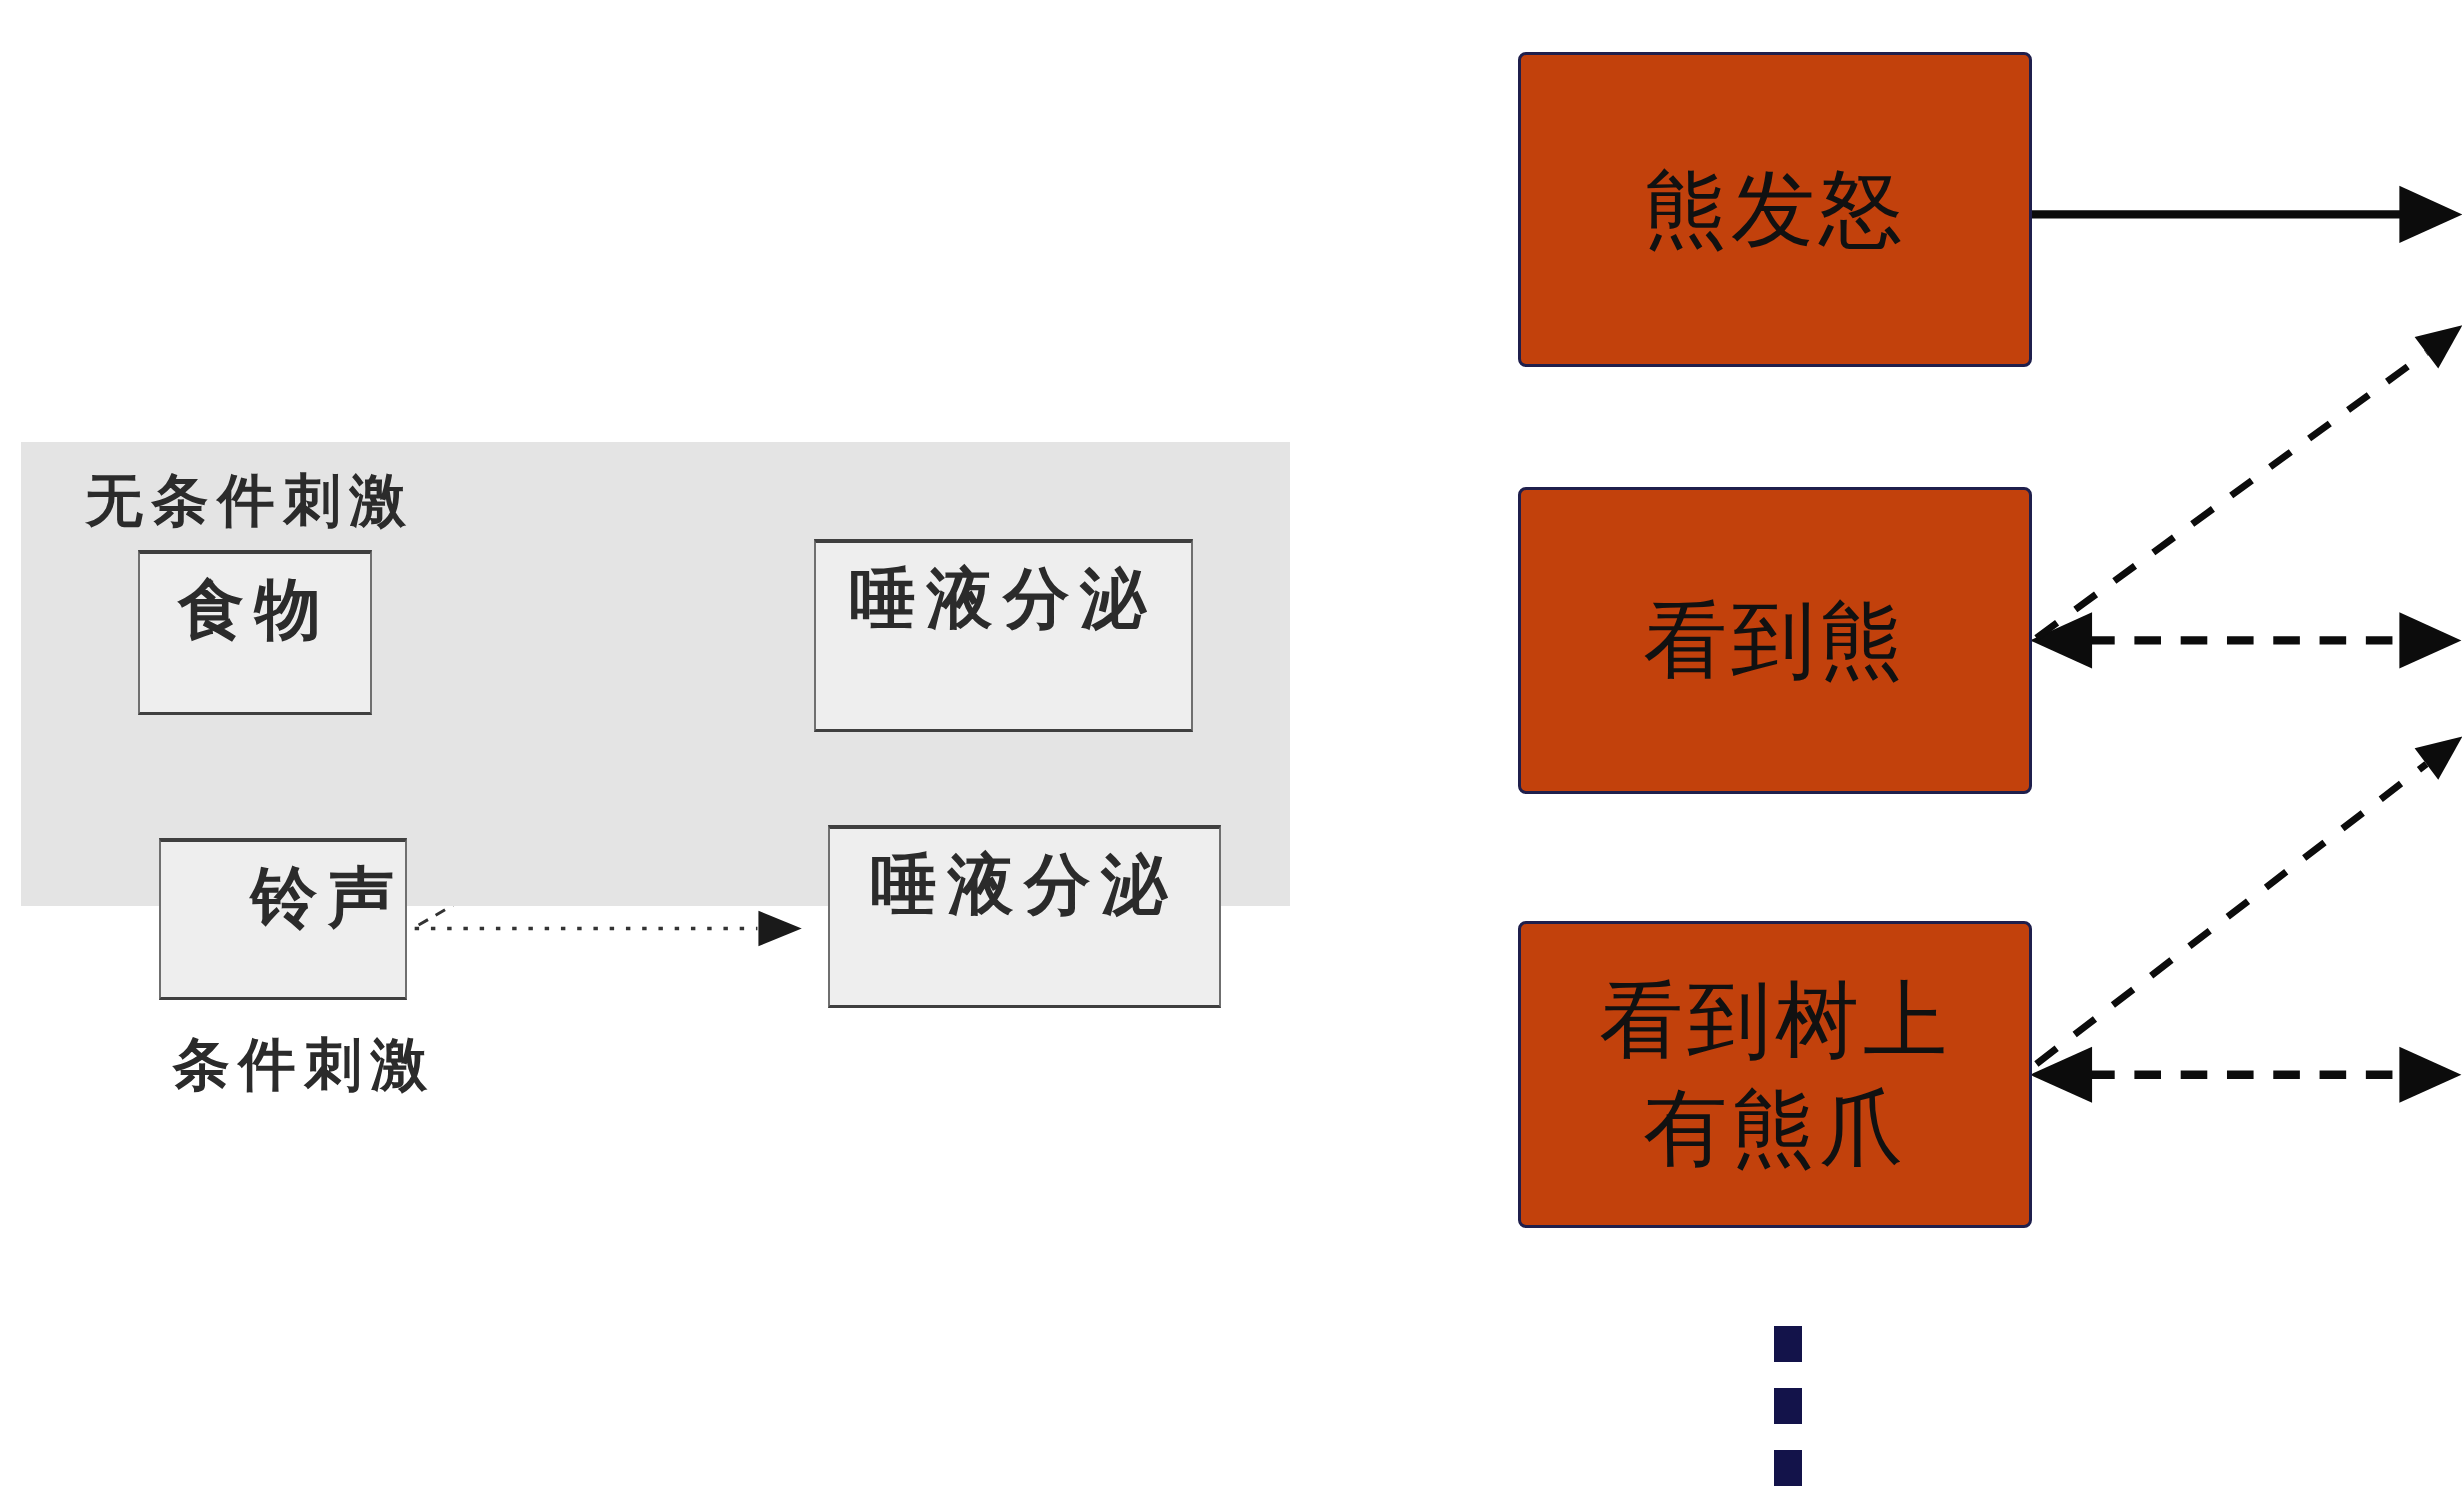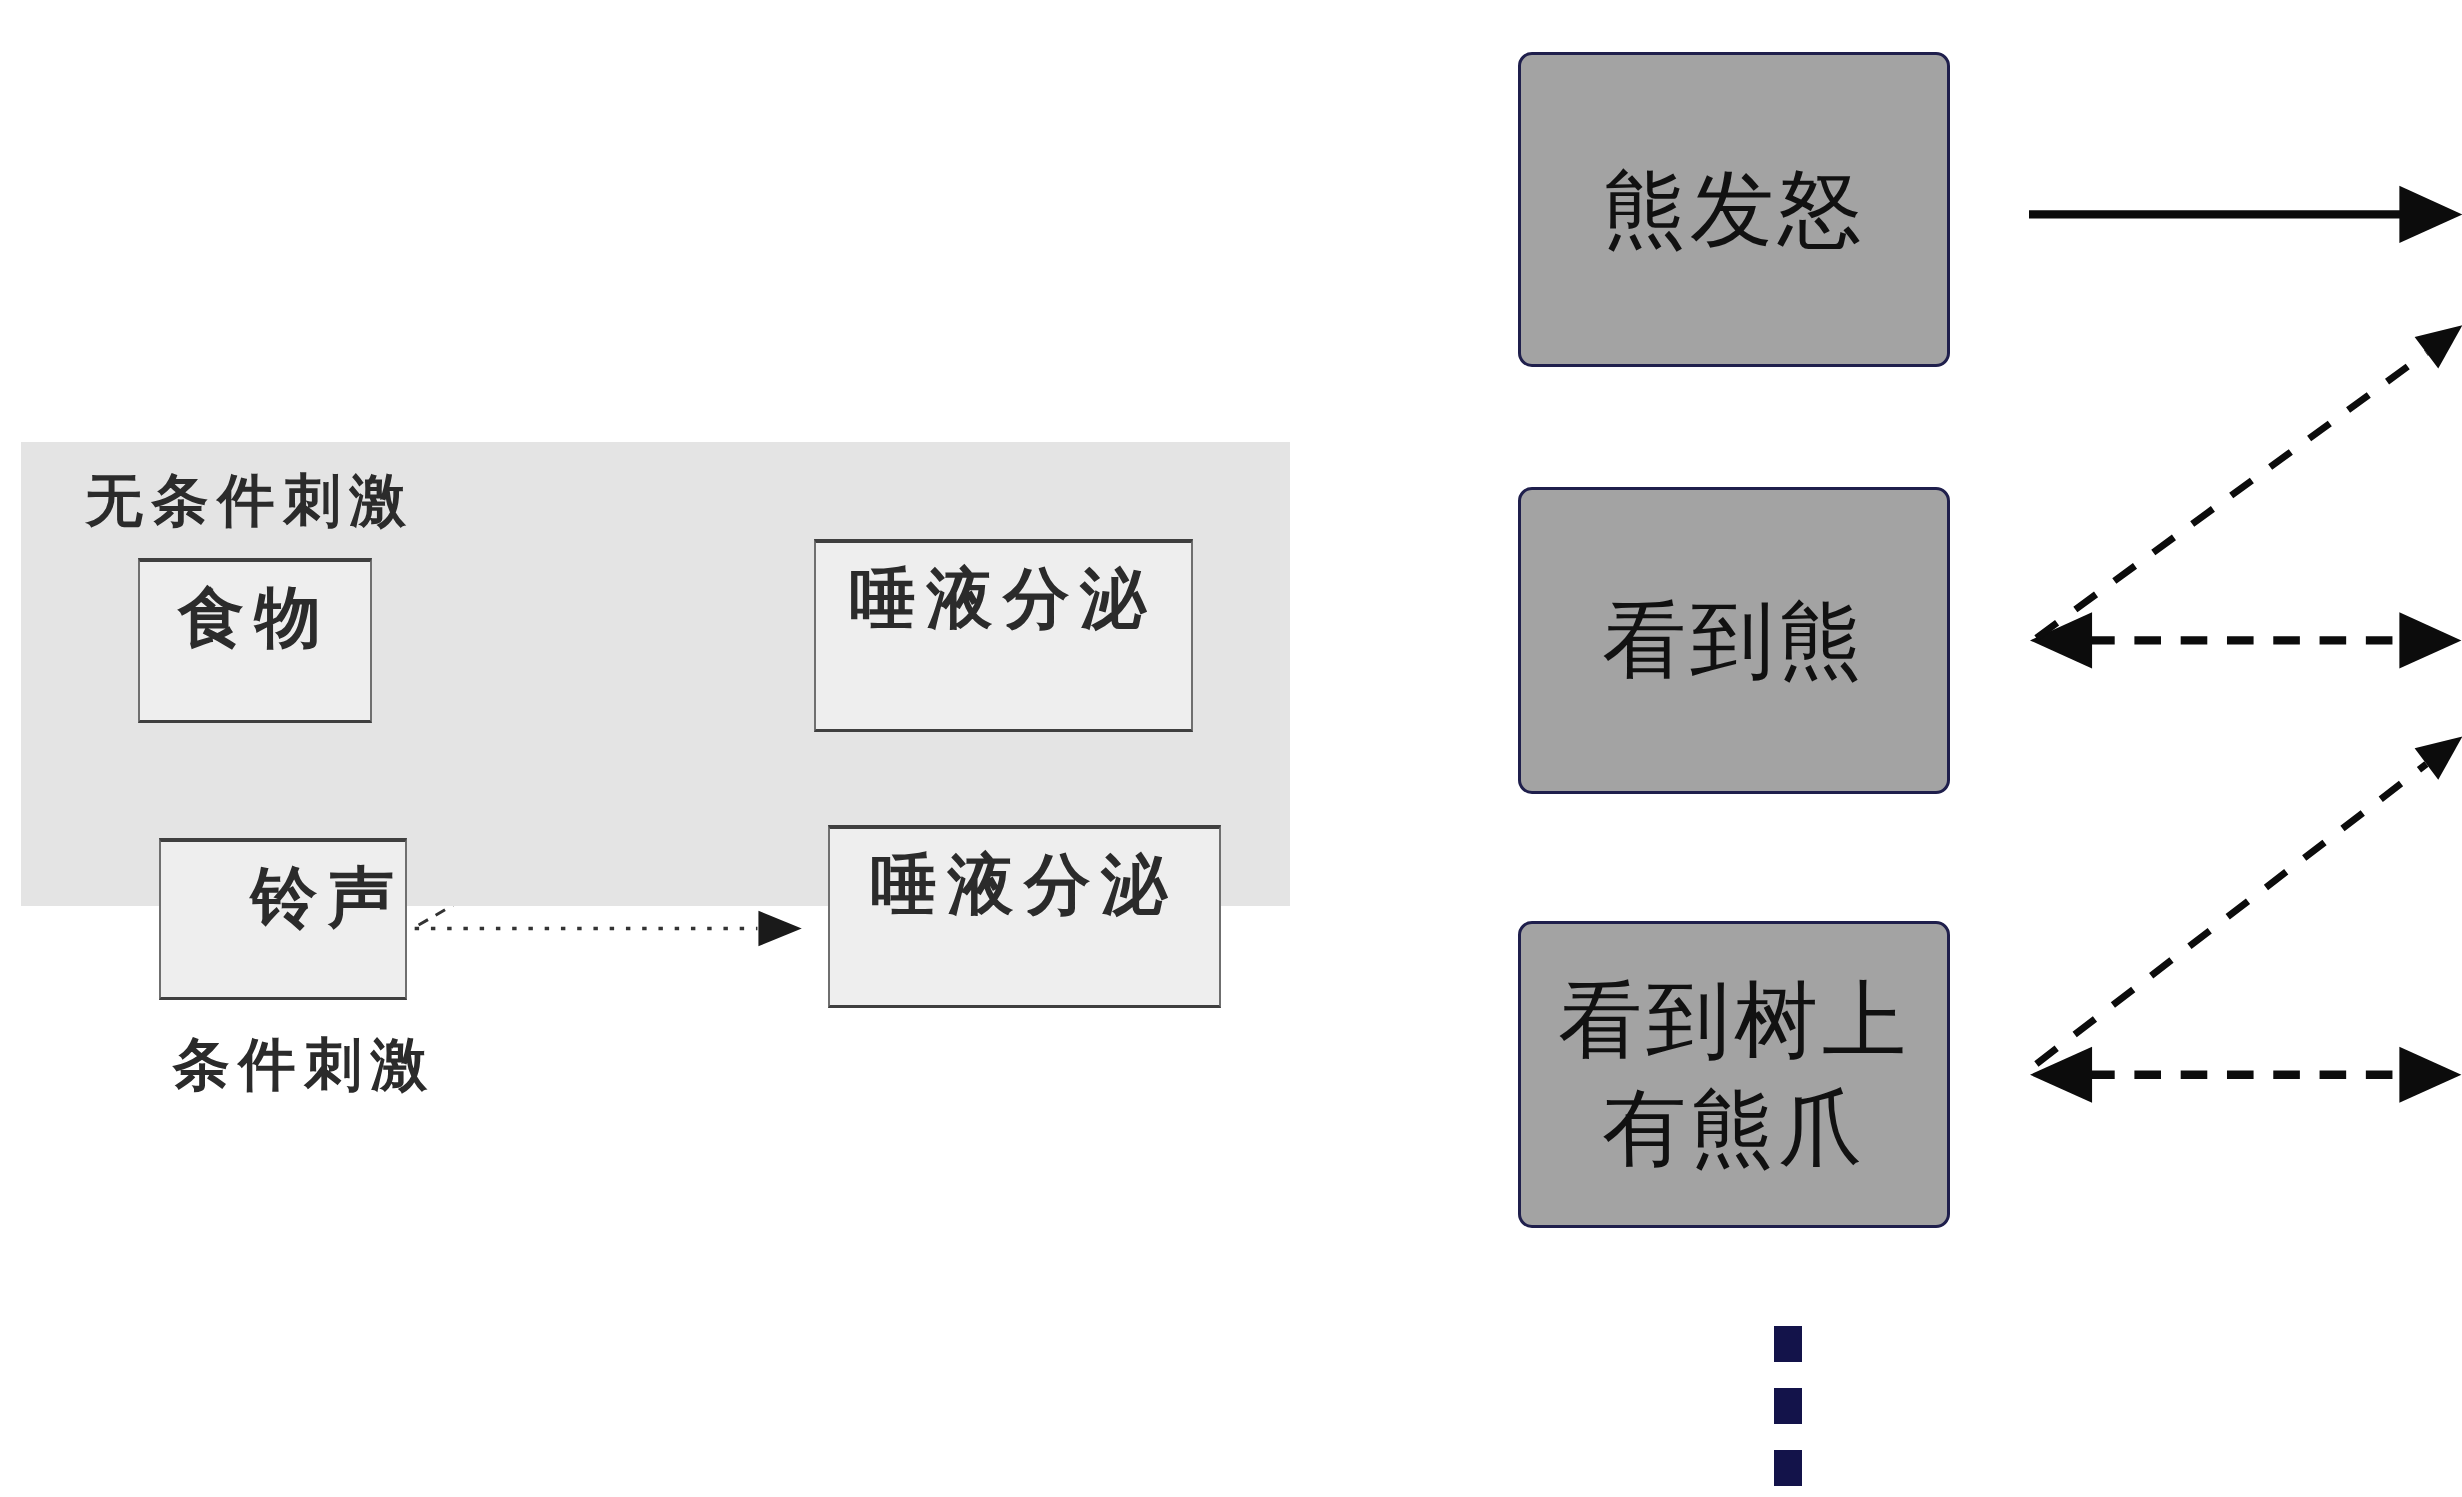--- a/index.html
+++ b/index.html
@@ -10,22 +10,22 @@
   
   .panel{position:absolute;left:20.7px;top:442px;width:1269px;height:464px;background:var(--panel_bg,#e4e4e4);}
   .plabel{position:absolute;color:var(--panel_text,#2b2b2b);font-size:57px;letter-spacing:8.9px;font-weight:600;white-space:nowrap;}
   .pbox{position:absolute;background:var(--panel_box_bg,#eee);border:2.5px solid var(--panel_box_border,#6f6f6f);
         border-top:4.9px solid var(--panel_box_border_dark,#3f3f3f);
         border-bottom:3.9px solid var(--panel_box_border_dark,#3f3f3f);
         box-sizing:border-box;text-align:center;color:var(--panel_text,#2b2b2b);
         font-size:66px;letter-spacing:10.8px;padding-top:10.8px;font-weight:600;}
 
   
-  .state-box{position:absolute;left:1518px;width:432px;box-sizing:border-box;background:#a3a3a3;
-             border:3.9px solid var(--state_border,#1f1f4c);border-radius:14px;
+  .state-box{position:absolute;left:1518px;width:514px;box-sizing:border-box;background:#c2410c;
+             border:3.9px solid var(--state_border,#1f1f4c);border-radius:8px;
              display:flex;align-items:center;justify-content:center;
              font-size:84px;color:var(--diagram_text,#111);letter-spacing:3.9px;
              white-space:pre-line;text-align:center;line-height:1.28;font-weight:500;}
 
   .dot{position:absolute;width:27.6px;height:36px;}
   .dot-left{background:var(--dots_left,#13134a);}
 </style>
 </head>
 <body>
 
@@ -83,21 +83,21 @@
 
     <g>
       <path d="M 6130 1270 A 445 505 0 0 1 6318 2233" fill="none" stroke="url(#swirlGrad)" stroke-width="240"></path>
       <polygon points="6160,2255 6470,2075 6470,2435" style="fill:var(--swirl_bottom,#2b2be0)"></polygon>
     </g>
   </svg>
 
   <div class="panel">
     <div class="plabel" style="left:65px;top:20.7px;">无条件刺激</div>
 
-    <div class="pbox" style="left:117px;top:116px;width:234px;height:165px;">食物</div>
+    <div class="pbox" style="left:117px;top:108px;width:234px;height:165px;">食物</div>
     <div class="pbox" style="left:793px;top:97px;width:379px;height:193px;">唾液分泌</div>
     <div class="pbox" style="left:138px;top:396px;width:248px;height:162px;text-align:right;">铃声</div>
     <div class="pbox" style="left:807px;top:383px;width:393px;height:183px;">唾液分泌</div>
 
     <div class="plabel" style="left:152px;top:585px;">条件刺激</div>
   </div>
 
   <div class="state-box" style="top:52px;height:315px;">熊发怒</div>
   <div class="state-box" style="top:921px;height:307px;">看到树上
 有熊爪</div>

